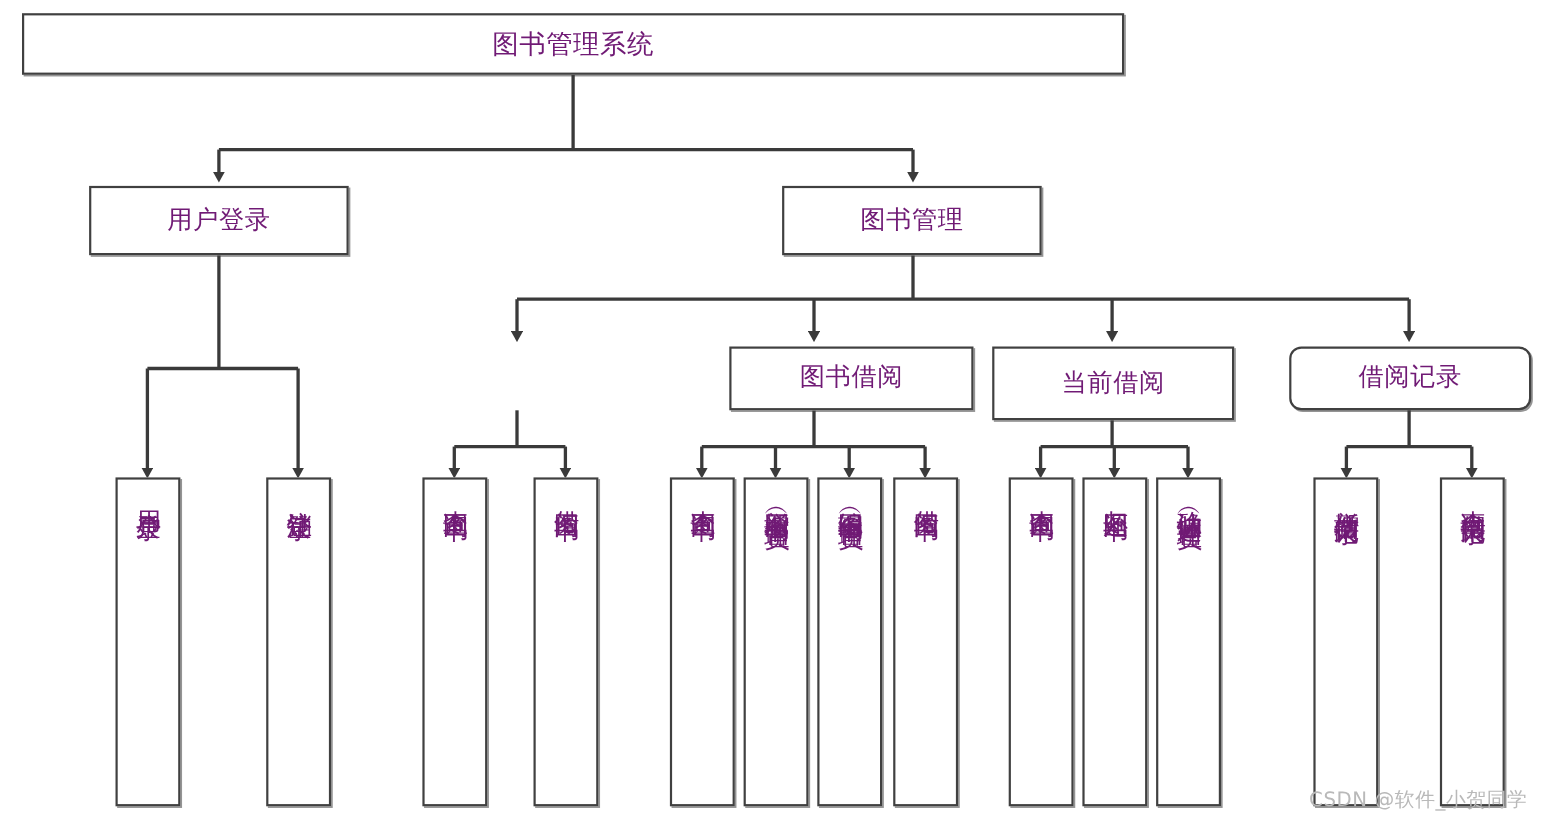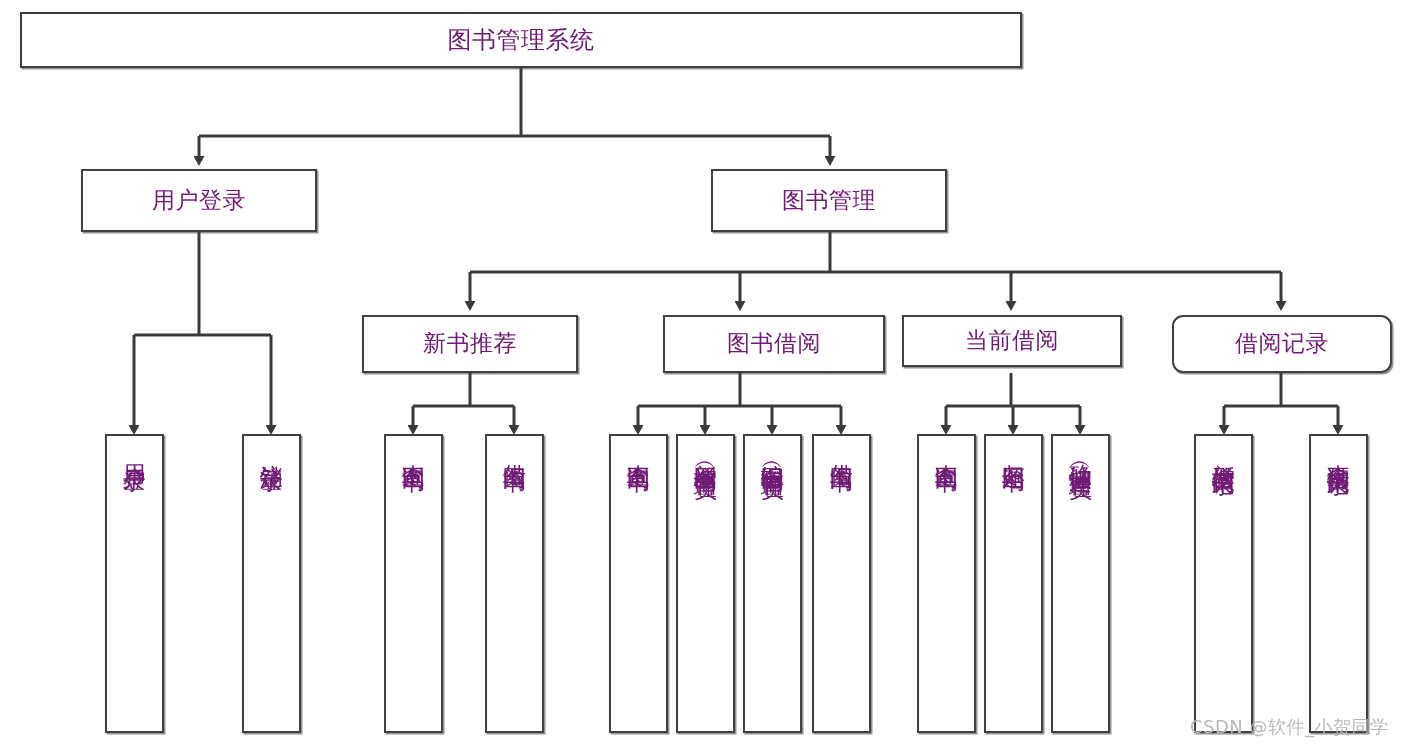--- a/index.html
+++ b/index.html
@@ -137,27 +137,24 @@
     <span class="node-label">图书管理系统</span>
   </div>
 
   <div class="node horiz" style="left:81px; top:169px; width:236px; height:63px;">
     <span class="node-label">用户登录</span>
   </div>
   <div class="node horiz" style="left:711px; top:169px; width:236px; height:63px;">
     <span class="node-label">图书管理</span>
   </div>
 
-  <div class="node horiz" style="left:362px; top:315px; width:216px; height:58px;">
-    <span class="node-label">新书推荐</span>
-  </div>
   <div class="node horiz" style="left:663px; top:315px; width:222px; height:58px;">
     <span class="node-label">图书借阅</span>
   </div>
-  <div class="node horiz" style="left:902px; top:315px; width:220px; height:52px;">
+  <div class="node horiz" style="left:902px; top:315px; width:220px; height:67px;">
     <span class="node-label">当前借阅</span>
   </div>
   <div class="node horiz" style="left:1172px; top:315px; width:220px; height:58px;border-radius:11px;">
     <span class="node-label">借阅记录</span>
   </div>
 
   <div class="node vert" style="left:105px; top:434px; width:59px; height:299px;">
     <span class="node-label">用户登录</span>
   </div>
   <div class="node vert" style="left:242px; top:434px; width:59px; height:299px;">

